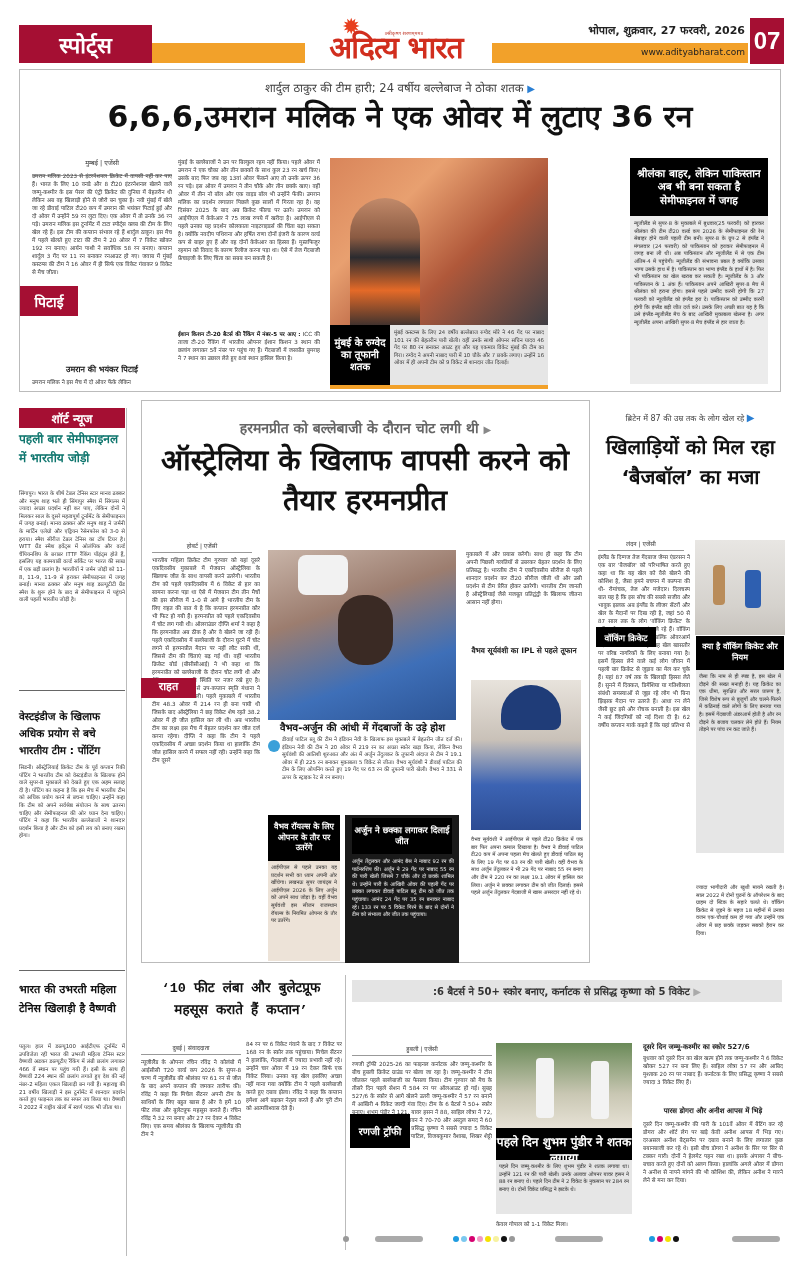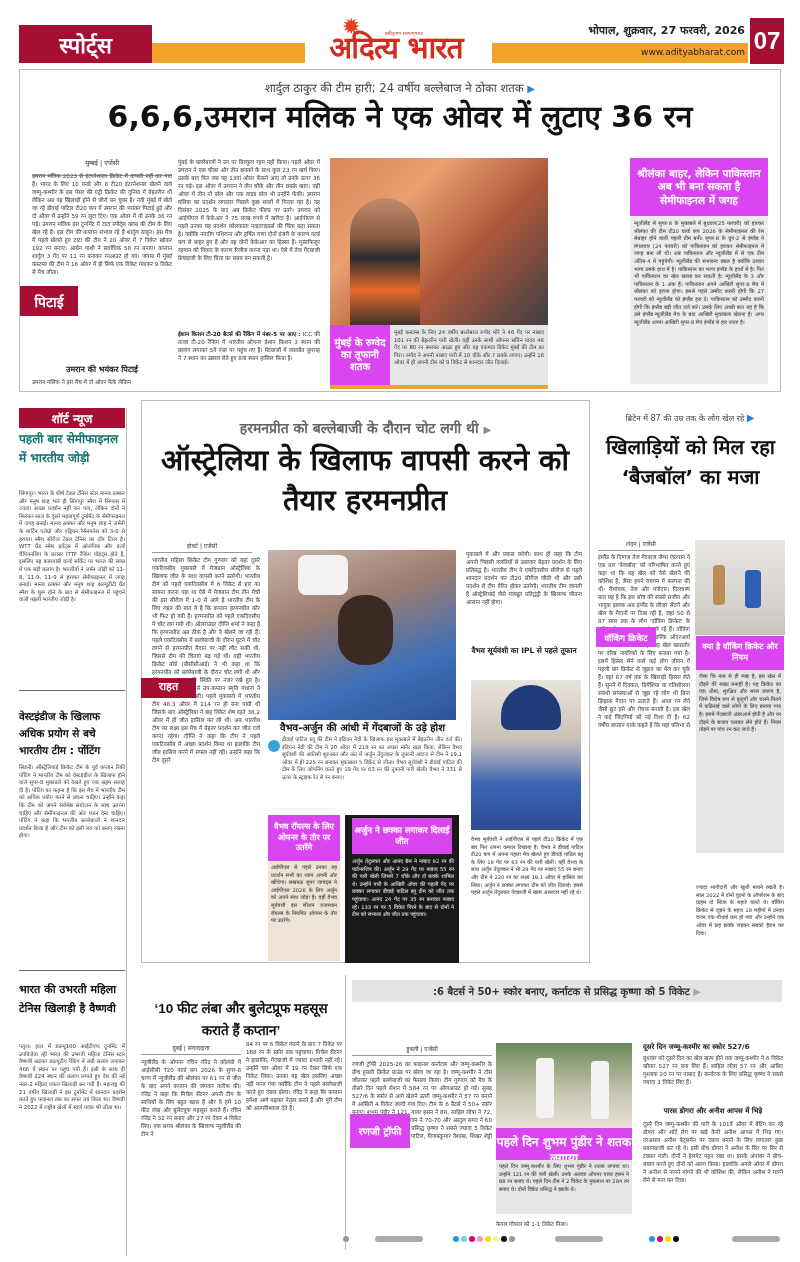--- a/index.html
+++ b/index.html
@@ -5,21 +5,21 @@
 *{box-sizing:border-box;margin:0;padding:0}
 body{width:800px;height:1262px;background:#fff;font-family:"DejaVu Sans",sans-serif;color:#222;position:relative;overflow:hidden}
 .abs{position:absolute}
 .maroon{background:#a50f33;color:#fff}
 .orange{background:#f2a12a}
 .body-text{font-size:5.6px;line-height:8px;color:#333;text-align:justify;overflow:hidden}
 .sub{color:#444;text-align:center}
 .head-black{color:#111;font-weight:bold;text-align:center;line-height:1.15}
 .box{border:1px solid #bbb}
 .photo{overflow:hidden}
-.mbox{background:#d946ef;color:#fff;font-weight:bold;text-align:center;display:flex;align-items:center;justify-content:center}
+.mbox{background:#000000;color:#fff;font-weight:bold;text-align:center;display:flex;align-items:center;justify-content:center}
 .grey{background:#e6e6e6}
 .arrow{color:#2a7fd4;font-size:10px}
 .reg{border-radius:50%;display:inline-block;width:6px;height:6px;margin:0 1px}
 .bar{background:#aaa;border-radius:3px;height:6px}
 </style>
 </head>
 <body>
 
 <style>
 </style>
@@ -154,21 +154,21 @@
     <div style="position:absolute;left:50px;top:30px;width:16px;height:38px;background:#2e5fb0;border-radius:4px;"></div>
   </div>
   <div class="abs mbox" style="left:696px;top:636px;width:88px;height:34px;font-size:8px;line-height:1.35;">
     <span>क्या है वॉकिंग क्रिकेट और नियम</span>
   </div>
   <div class="abs grey" style="left:696px;top:670px;width:88px;height:183px;padding:3px;">
     <div class="body-text" style="height:176px;font-size:5.2px;line-height:7.6px;">जैसा कि नाम से ही स्पष्ट है, इस खेल में दौड़ने की सख्त मनाही है। यह क्रिकेट का एक धीमा, सुरक्षित और सरल प्रारूप है, जिसे विशेष रूप से बुजुर्गों और चलने-फिरने में कठिनाई वाले लोगों के लिए बनाया गया है। इसमें गेंदबाजी अंडरआर्म होती है और रन दौड़ने के बजाय चलकर लेने होते हैं। नियम तोड़ने पर पांच रन कट जाते हैं।</div>
   </div>
   <div class="abs body-text" style="left:696px;top:884px;width:88px;height:80px;font-size:5.2px;line-height:7.6px;">ज्यादा भागीदारी और खुशी मायने रखती है। साल 2022 में दोनों घुटनों के ऑपरेशन के बाद ग्राहम दो स्टिक के सहारे चलते थे। वॉकिंग क्रिकेट से जुड़ने के महज 18 महीनों में उनका वजन एक-चौथाई कम हो गया और उन्होंने एक ओवर में छह छक्के जड़कर सबको हैरान कर दिया।</div>
 
-  <div class="abs head-black" style="left:141px;top:978px;width:200px;font-size:13.5px;line-height:22px;font-family:Liberation Sans, sans-serif;margin-top:20px;">‘10 फीट लंबा और बुलेटप्रूफ महसूस कराते हैं कप्तान’</div>
+  <div class="abs head-black" style="left:141px;top:978px;width:200px;font-size:13.5px;line-height:22px;font-family:Liberation Mono, monospace;">‘10 फीट लंबा और बुलेटप्रूफ महसूस कराते हैं कप्तान’</div>
   <div class="abs" style="left:141px;top:1044px;width:100px;font-size:6px;text-align:center;color:#333;border-bottom:1px solid #999;padding-bottom:2px;">दुबई | संवाददाता</div>
   <div class="abs body-text" style="left:141px;top:1058px;width:100px;height:185px;">न्यूजीलैंड के ओपनर रचिन रविंद्र ने कोलंबो में आईसीसी T20 वर्ल्ड कप 2026 के सुपर-8 चरण में न्यूजीलैंड की श्रीलंका पर 61 रन से जीत के बाद अपने कप्तान की जमकर तारीफ की। रविंद्र ने कहा कि मिचेल सैंटनर अपनी टीम के साथियों के लिए बहुत खास हैं और वे हमें 10 फीट लंबा और बुलेटप्रूफ महसूस कराते हैं। रचिन रविंद्र ने 32 रन बनाए और 27 रन देकर 4 विकेट लिए। एक समय श्रीलंका के खिलाफ न्यूजीलैंड की टीम ने</div>
   <div class="abs body-text" style="left:246px;top:1040px;width:96px;height:205px;">84 रन पर 6 विकेट गंवाने के बाद 7 विकेट पर 168 रन के स्कोर तक पहुंचाया। मिचेल सैंटनर ने हालांकि, गेंदबाजी में ज्यादा प्रभावी नहीं रहे। उन्होंने चार ओवर में 19 रन देकर सिर्फ एक विकेट लिया। उनका यह खेल इसलिए अच्छा नहीं माना गया क्योंकि टीम ने पहले बल्लेबाजी करते हुए दबाव झेला। रविंद्र ने कहा कि कप्तान हमेशा आगे बढ़कर नेतृत्व करते हैं और पूरी टीम को आत्मविश्वास देते हैं।</div>
   <div class="abs" style="left:345px;top:975px;width:1px;height:275px;background:#bbb;"></div>
 
   <div class="abs" style="left:352px;top:980px;width:430px;height:22px;background:#e4e4e4;"></div>
   <div class="abs sub" style="left:352px;top:984px;width:430px;font-size:10px;font-weight:bold;color:#333;">
     <span>:6 बैटर्स ने 50+ स्कोर बनाए, कर्नाटक से प्रसिद्ध कृष्णा को 5 विकेट</span>
     <span class="arrow" style="color:#aaa;">▶</span>
   </div>

